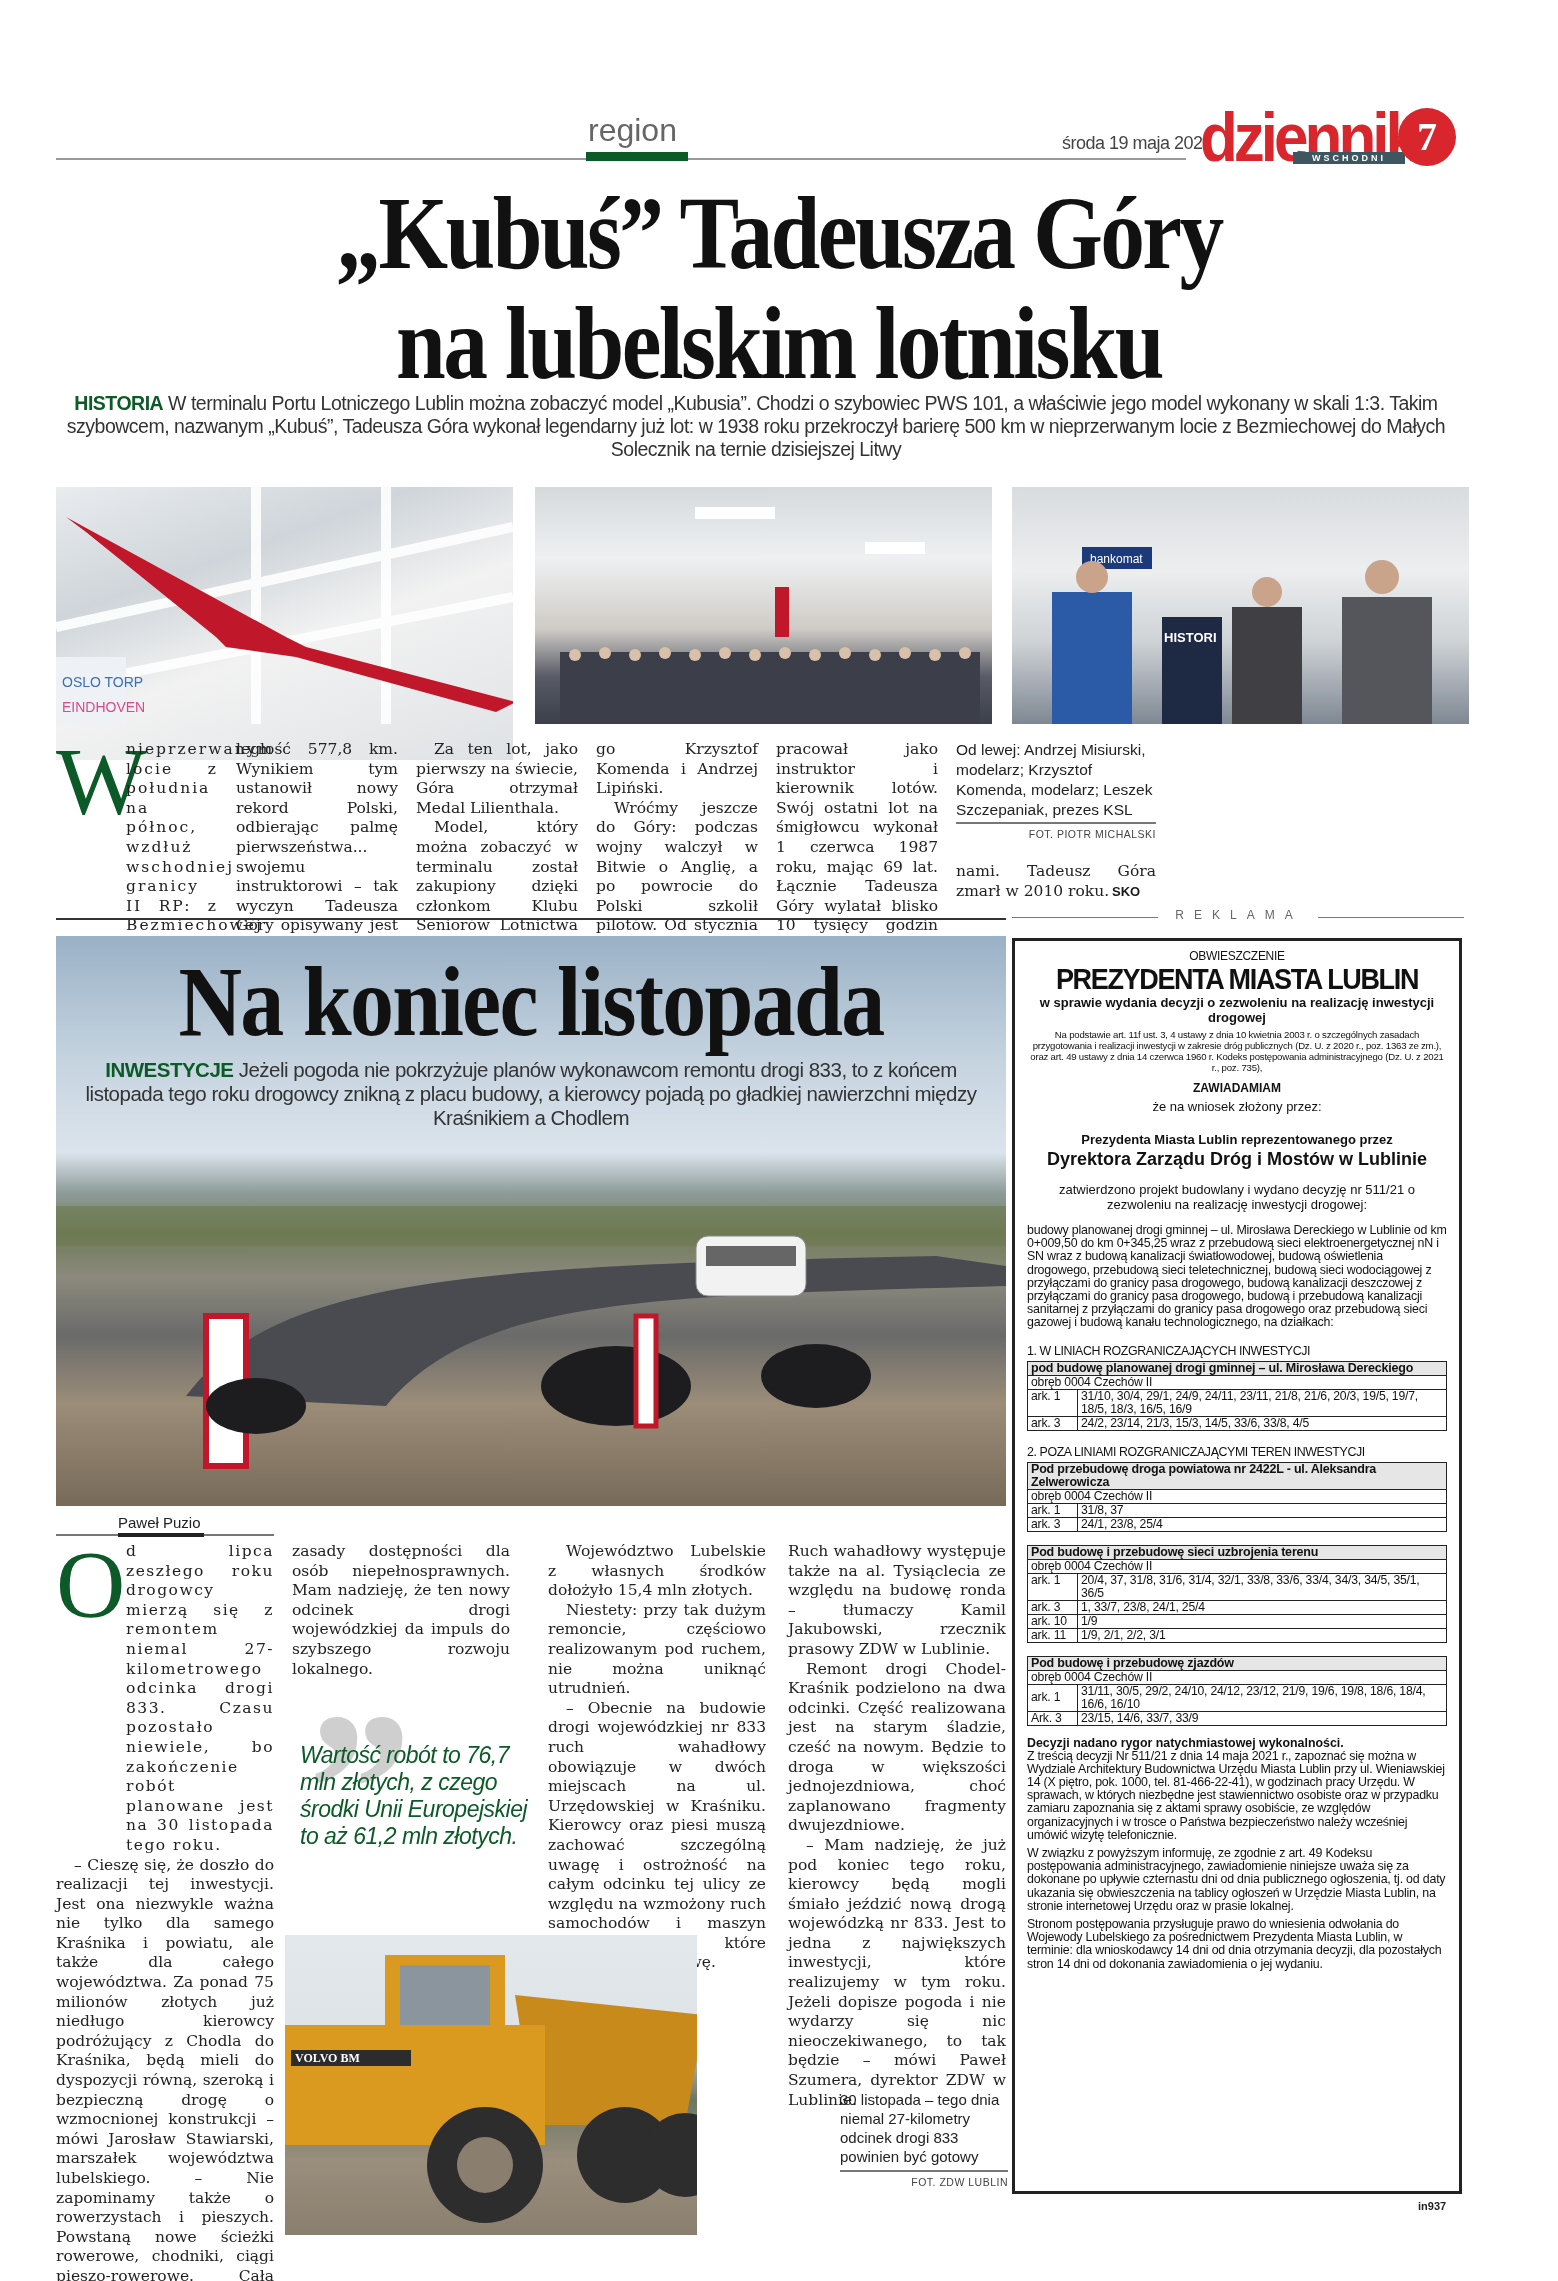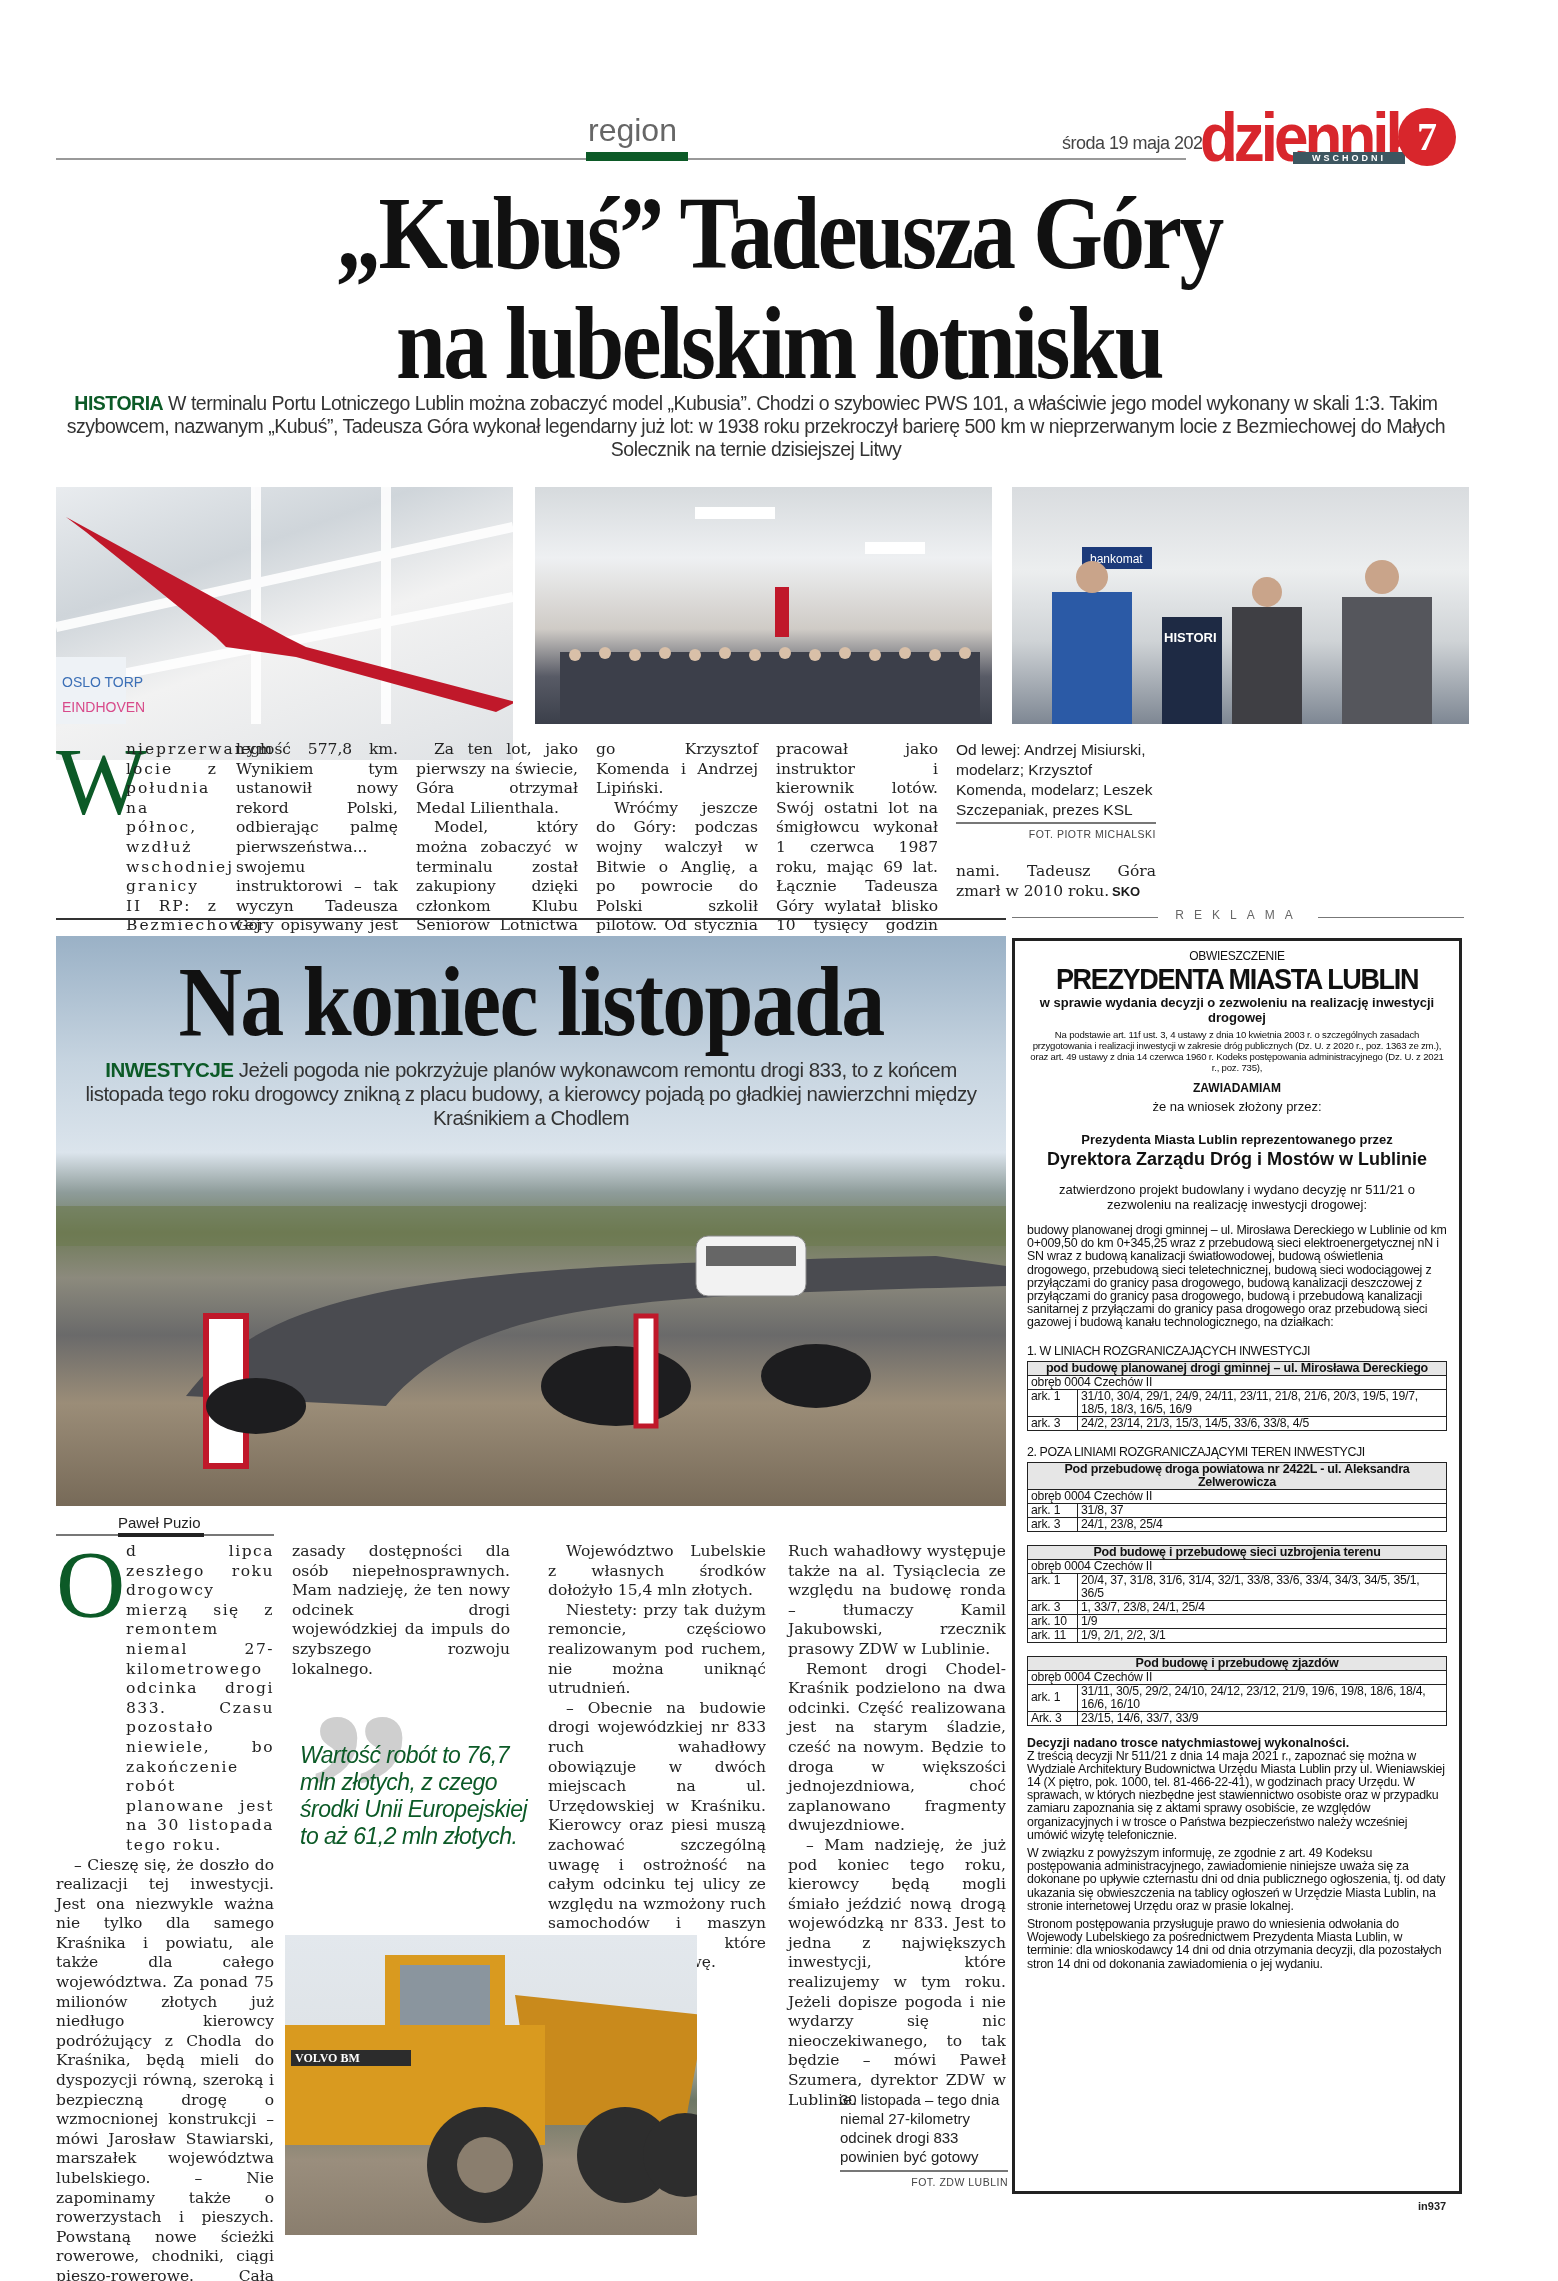--- a/index.html
+++ b/index.html
@@ -68,21 +68,21 @@
   #ad-legal{font-size:9.6px;text-align:center;line-height:11px;margin-top:4px;letter-spacing:-0.2px}
   #ad-zaw{font-size:12px;font-weight:bold;text-align:center;margin-top:8px}
   #ad-wniosek{font-size:13px;text-align:center;margin-top:4px}
   #ad-presented{font-size:13px;font-weight:bold;text-align:center;margin-top:18px}
   #ad-dyrektor{font-size:18px;font-weight:bold;text-align:center;margin-top:2px}
   #ad-decision{font-size:13px;font-weight:normal;text-align:center;line-height:15px;margin-top:12px}
   #ad-body{font-size:12.4px;line-height:13.2px;margin-top:12px;letter-spacing:-0.2px}
   .ad-section{font-size:12.4px;margin-top:14px;letter-spacing:-0.4px}
   table.plots{width:100%;border-collapse:collapse;font-size:12.2px;margin-top:3px;letter-spacing:-0.2px}
   table.plots td{border:1px solid #222;padding:0 3px;line-height:13px;vertical-align:top}
-  table.plots td.hdr{background:#e6e6e6;font-weight:bold;text-align:center;font-size:12.5px}
+  table.plots td.hdr{background:#e6e6e6;font-weight:bold;text-align:left;font-size:12.5px}
   table.plots td.lab{width:50px;white-space:nowrap}
   .gap{height:10px}
   #ad-rygor{font-size:12.4px;font-weight:bold;margin-top:10px}
   .ad-p{font-size:12.4px;line-height:13.2px;letter-spacing:-0.2px}
   .ad-p+.ad-p{margin-top:5px}
   #ad-code{left:1418px;top:2200px;font-family:"Liberation Sans",sans-serif;font-size:11px;font-weight:bold;color:#222}
 </style>
 </head>
 <body>
 
@@ -344,18 +344,18 @@
           <td class="lab" style="vertical-align:middle">ark. 1</td>
           <td>31/11, 30/5, 29/2, 24/10, 24/12, 23/12, 21/9, 19/6, 19/8, 18/6, 18/4, 16/6, 16/10</td>
         </tr>
     <tr>
           <td class="lab">Ark. 3</td>
           <td>23/15, 14/6, 33/7, 33/9</td>
         </tr>
   </tbody>
     </table>
 
-  <div id="ad-rygor">Decyzji nadano trosce natychmiastowej wykonalności.</div>
+  <div id="ad-rygor">Decyzji nadano rygor natychmiastowej wykonalności.</div>
   <div class="ad-p">Z treścią decyzji Nr 511/21 z dnia 14 maja 2021 r., zapoznać się można w Wydziale Architektury Budownictwa Urzędu Miasta Lublin przy ul. Wieniawskiej 14 (X piętro, pok. 1000, tel. 81-466-22-41), w godzinach pracy Urzędu. W sprawach, w których niezbędne jest stawiennictwo osobiste oraz w przypadku zamiaru zapoznania się z aktami sprawy osobiście, ze względów organizacyjnych i w trosce o Państwa bezpieczeństwo należy wcześniej umówić wizytę telefonicznie.</div>
   <div class="ad-p">W związku z powyższym informuję, ze zgodnie z art. 49 Kodeksu postępowania administracyjnego, zawiadomienie niniejsze uważa się za dokonane po upływie czternastu dni od dnia publicznego ogłoszenia, tj. od daty ukazania się obwieszczenia na tablicy ogłoszeń w Urzędzie Miasta Lublin, na stronie internetowej Urzędu oraz w prasie lokalnej.</div>
   <div class="ad-p">Stronom postępowania przysługuje prawo do wniesienia odwołania do Wojewody Lubelskiego za pośrednictwem Prezydenta Miasta Lublin, w terminie: dla wnioskodawcy 14 dni od dnia otrzymania decyzji, dla pozostałych stron 14 dni od dokonania zawiadomienia o jej wydaniu.</div>
 </div>
 <div class="abs" id="ad-code">in937</div>
 
 </body></html>

